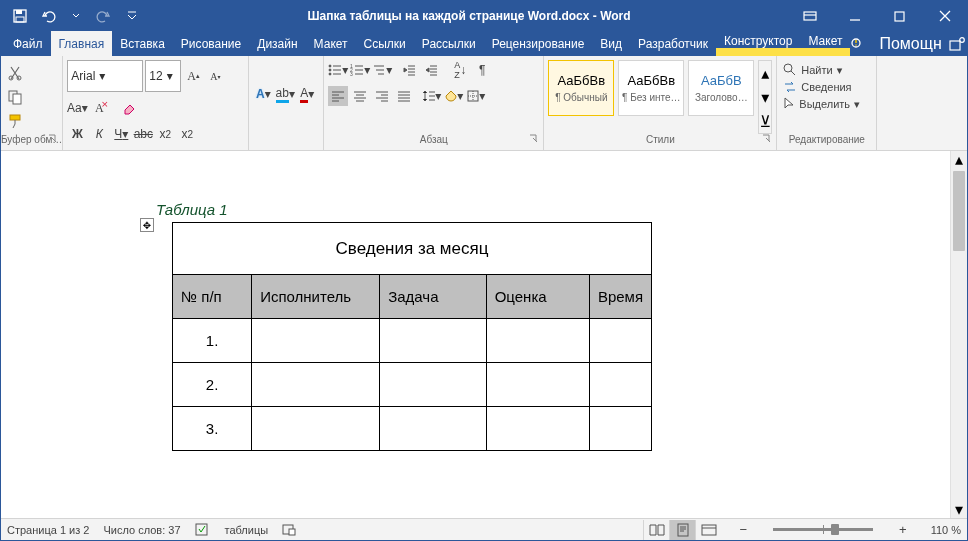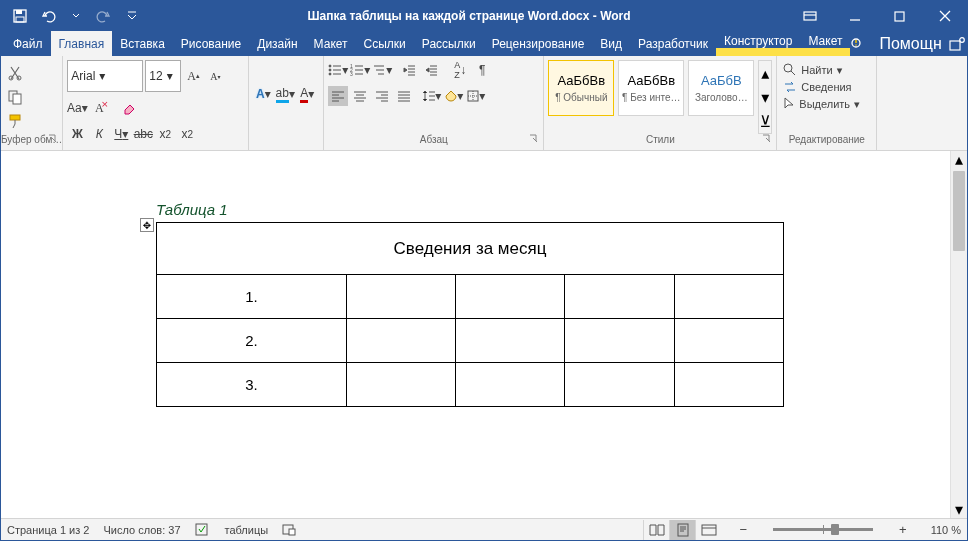--- a/index.html
+++ b/index.html
@@ -51,21 +51,21 @@
 
 .doc-area { flex:1; background:#fff; position:relative; overflow:hidden; }
 .scroll-v { position:absolute; right:0; top:0; bottom:0; width:17px; background:#f0f0f0; border-left:1px solid #e0e0e0;}
 .scroll-v .thumb { position:absolute; left:2px; right:2px; top:20px; height:80px; background:#c2c2c2; border-radius:1px;}
 .scroll-v .arr-up,.scroll-v .arr-dn{position:absolute;left:0;right:0;height:17px;display:flex;align-items:center;justify-content:center;cursor:pointer;}
 .scroll-v .arr-up{top:0;} .scroll-v .arr-dn{bottom:0;}
 .page { position:absolute; left:60px; top:10px; right:30px; bottom:17px; background:#fff; }
 .caption { font-style:italic; font-size:15px; color:#14532d; margin: 40px 0 4px 95px;}
 .tbl-anchor{ position:relative; margin-left:95px;}
 .move-handle{ position:absolute; left:-16px; top:-4px; width:14px; height:14px; border:1px solid #888; background:#fff; display:flex; align-items:center;justify-content:center;cursor:move; font-size:10px;}
-table.doc { border-collapse:collapse; width:628px; font-family:Arial,sans-serif; font-size:15px; }
+table.doc { border-collapse:collapse; width:480px; font-family:Arial,sans-serif; font-size:15px;margin-left:16px; }
 table.doc td { border:1.5px solid #000; padding:10px 8px; height:44px; vertical-align:middle;}
 tr.title-row td { text-align:center; font-size:17px; height:52px;}
 tr.header-row td { background:#bfbfbf; }
 td.num { text-align:center; }
 
 
 .statusbar { height:22px; background:#f3f3f3; border-top:1px solid #d4d4d4; display:flex; align-items:center; font-size:11px; color:#444; padding:0 6px; gap:14px;}
 .statusbar .spacer{flex:1;}
 .view-btns{display:flex; gap:0;}
 .view-btn{width:26px;height:20px;display:flex;align-items:center;justify-content:center;cursor:pointer;border-left:1px solid #d4d4d4;}
@@ -384,20 +384,27 @@
 <div class="doc-area">
   <div class="page">
     <div class="caption">Таблица 1</div>
     <div class="tbl-anchor">
       <div class="move-handle">✥</div>
       <table class="doc">
         <tbody>
             <tr class="title-row">
               <td colspan="5">Сведения за месяц</td>
             </tr>
+        <tr class="header-row">
+          <td style="width:95px">№ п/п</td>
+          <td style="width:135px">Исполнитель</td>
+          <td style="width:120px">Задача</td>
+          <td style="width:115px">Оценка</td>
+          <td>Время</td>
+        </tr>
         <tr>
               <td class="num">1.</td>
               <td></td>
               <td></td>
               <td></td>
               <td></td>
             </tr>
         <tr>
               <td class="num">2.</td>
               <td></td>

